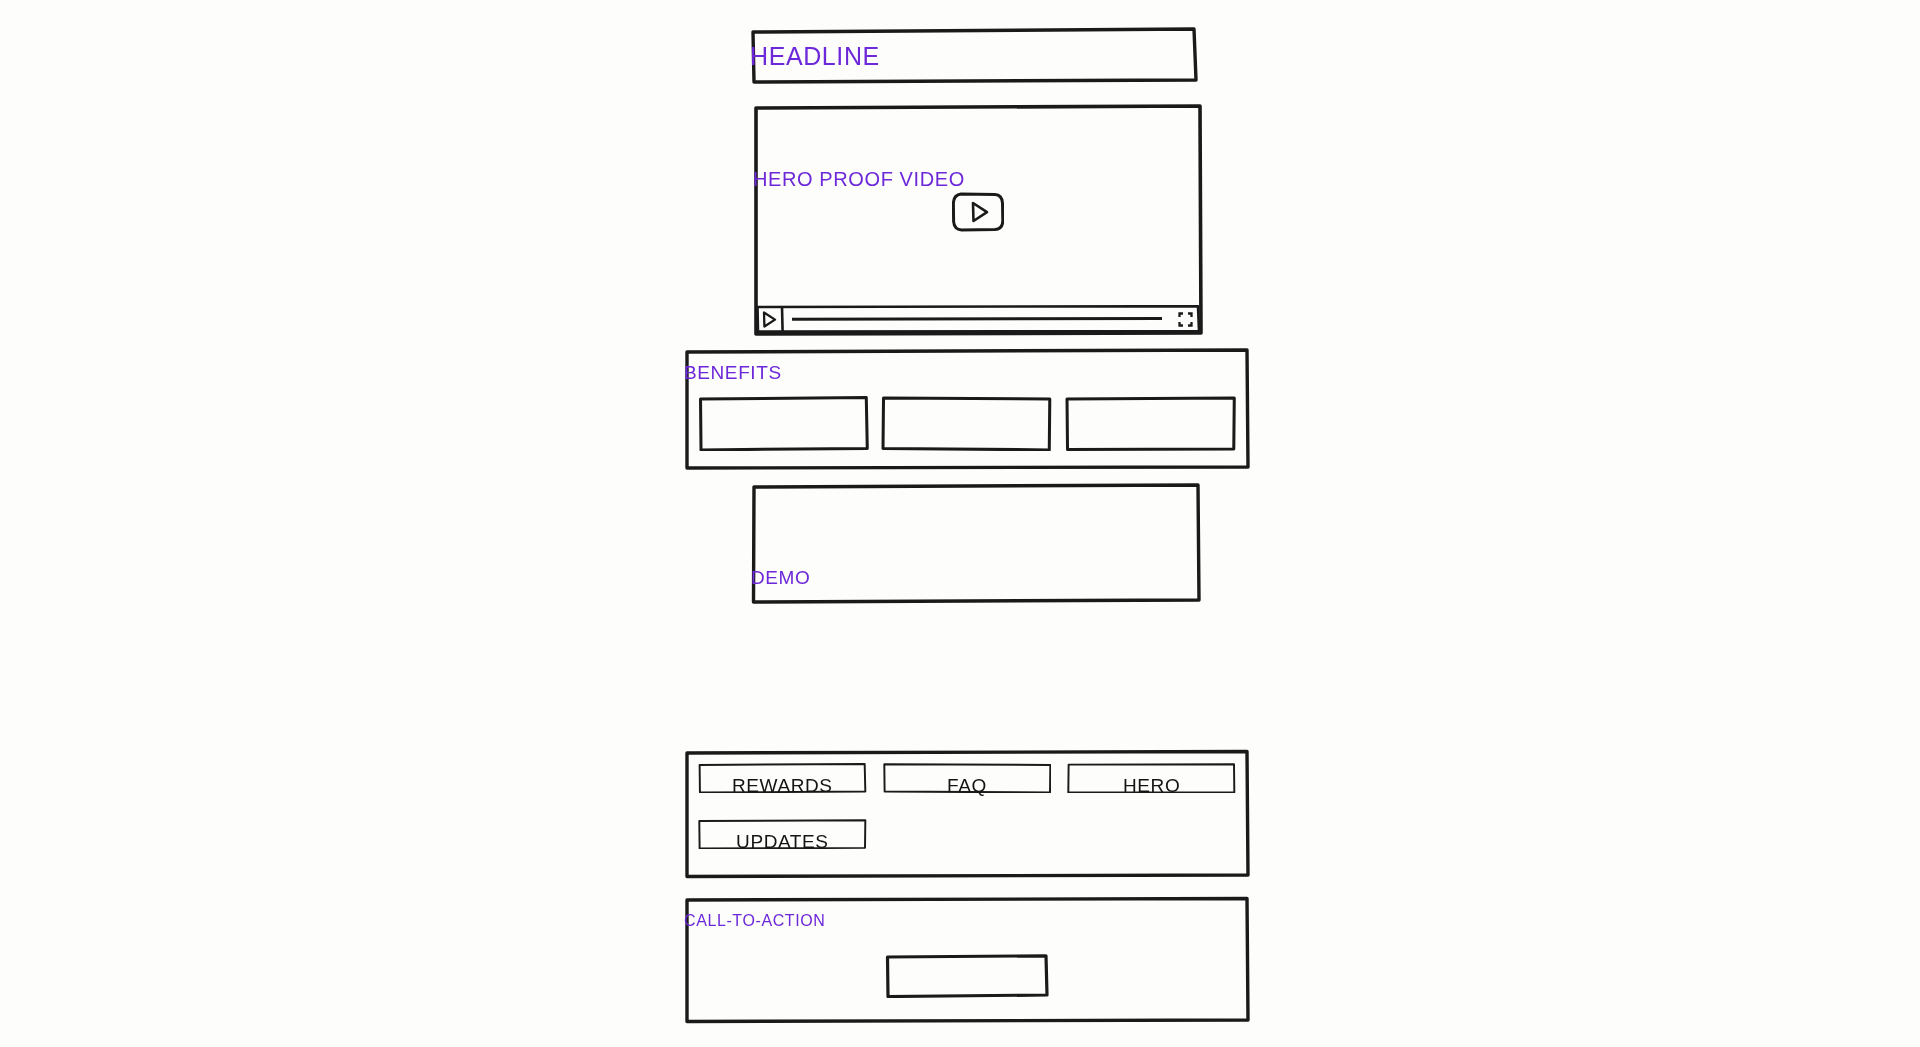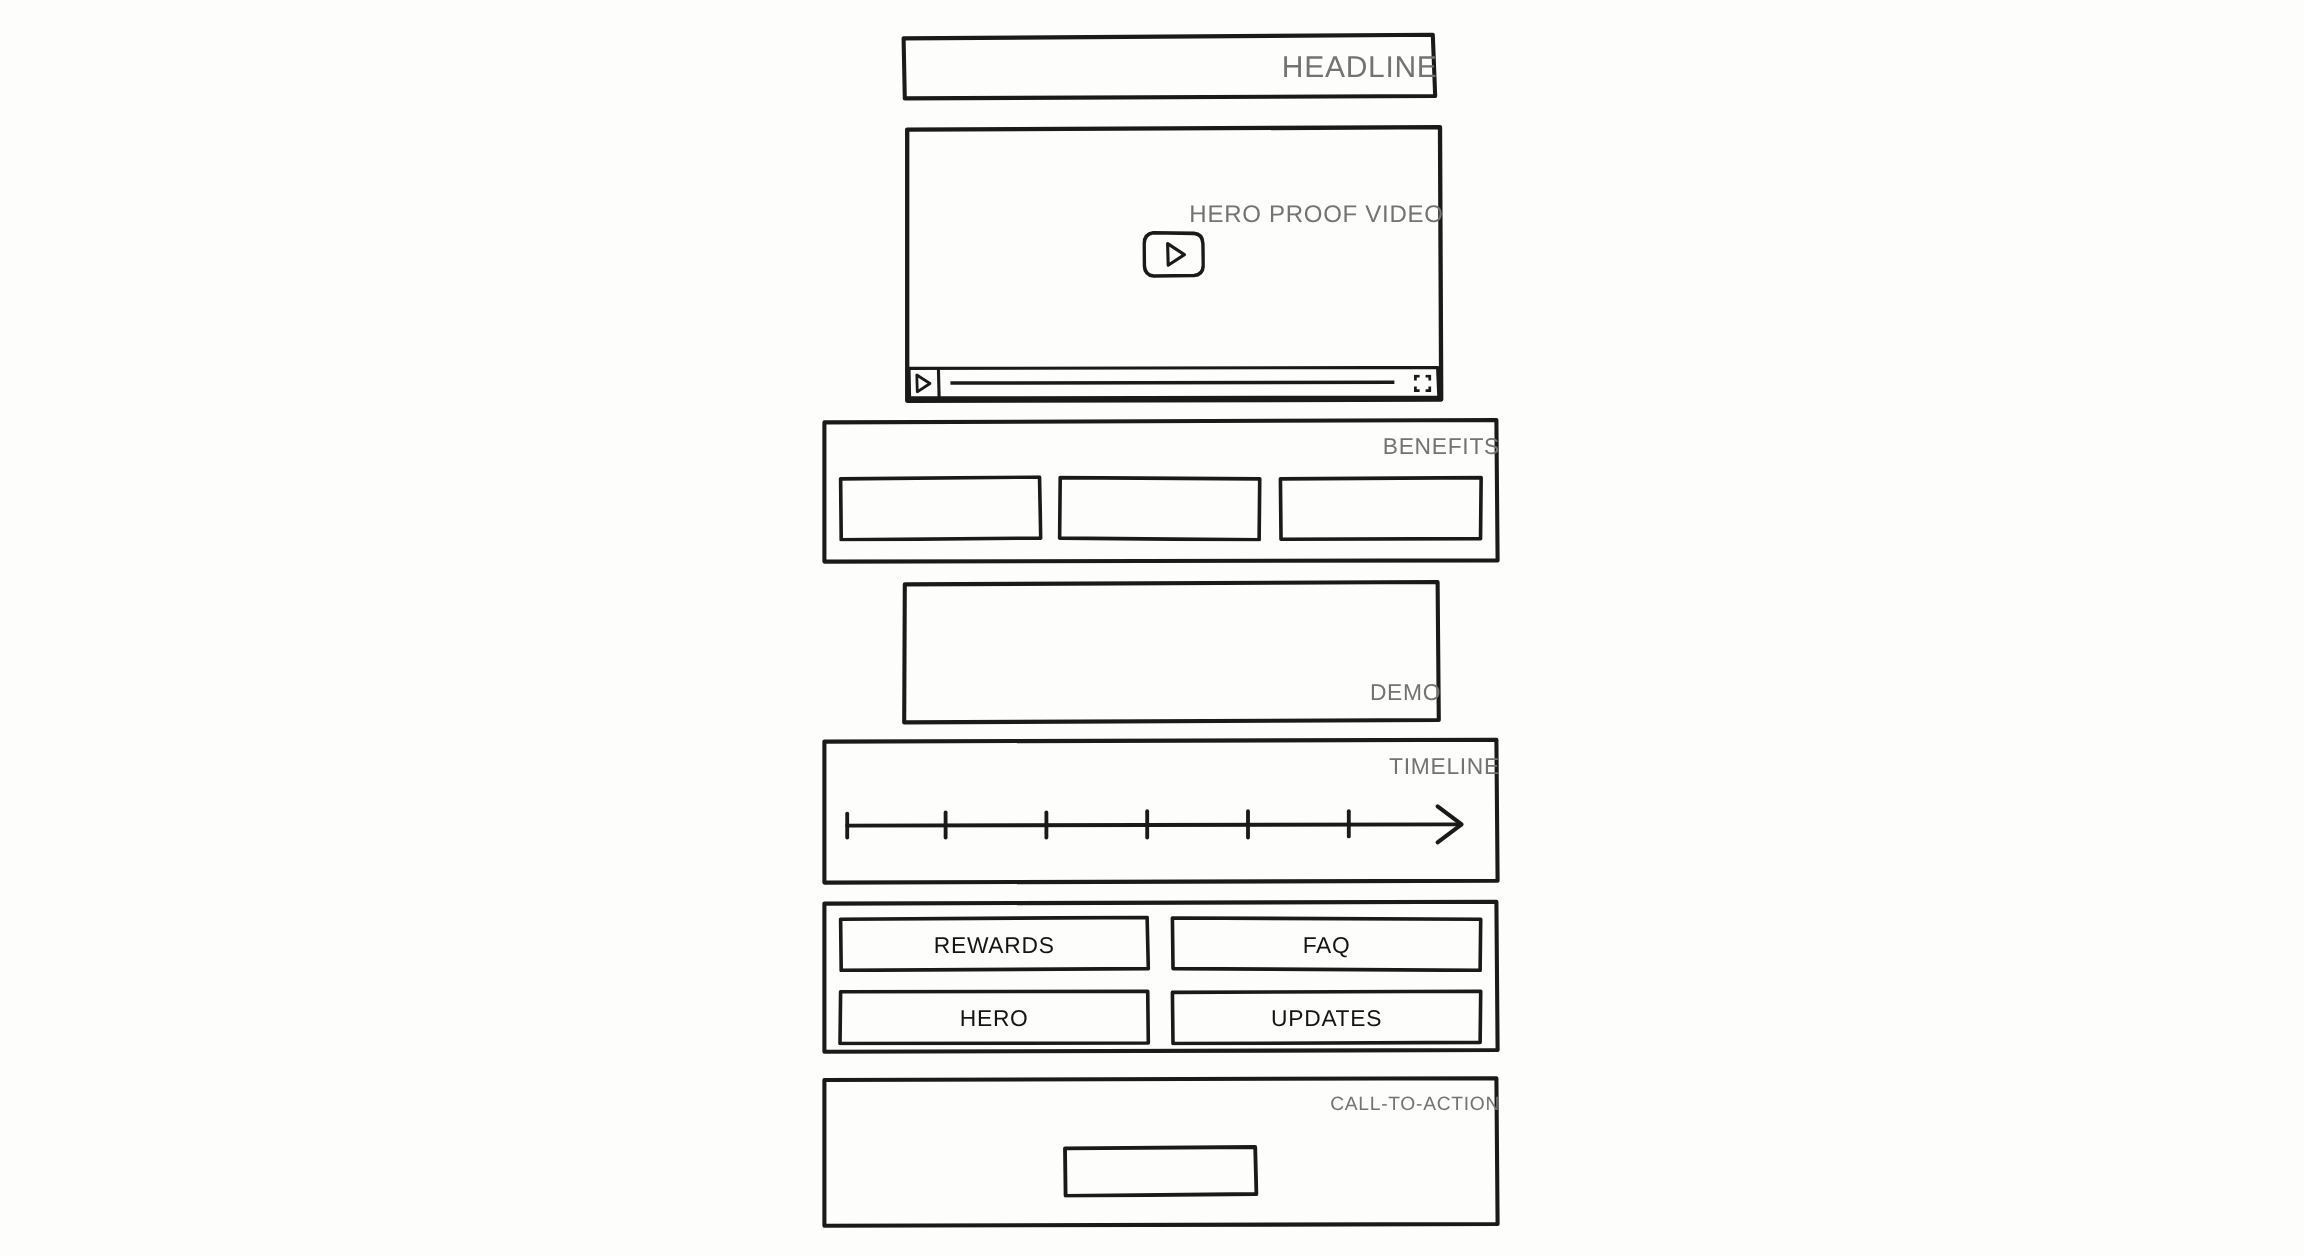--- a/index.html
+++ b/index.html
@@ -36,24 +36,24 @@
     fill: none;
     stroke: #1a1a1a;
     stroke-linecap: round;
     stroke-linejoin: round;
   }
 
   .label {
     position: absolute;
     left: 0;
     right: 0;
-    text-align: right;
+    text-align: left;
     letter-spacing: 0.6px;
     font-weight: 400;
-    color: #737373;
+    color: #6d28d9;
     white-space: nowrap;
   }
 
   
   #wireframe {
     position: absolute;
     inset: 0;
   }
 
   
@@ -152,21 +152,21 @@
     left: 684px;  top: 750px;
     width: 566px; height: 128px;
   }
   .links-grid {
     position: absolute;
     left: 14px;
     right: 14px;
     top: 13px;
     bottom: 13px;
     display: grid;
-    grid-template-columns: 1fr 1fr;
+    grid-template-columns: 1fr 1fr 1fr;
     grid-template-rows: 1fr 1fr;
     gap: 9px 16px;
   }
   .link-tile {
     position: relative;
   }
   .link-tile .tile-label {
     position: absolute;
     inset: 0;
     display: flex;
@@ -274,42 +274,20 @@
     </div>
   </section>
 
   <section class="sketch" id="demo-section">
     <svg class="frame" viewBox="0 0 450 121" preserveAspectRatio="none">
       <path d="M3,4 L447,2 L448,117 L2.5,119 Z" stroke-width="3.4"></path>
     </svg>
     <div class="label">DEMO</div>
   </section>
 
-  <section class="sketch" id="timeline-section">
-    <svg class="frame" viewBox="0 0 566 122" preserveAspectRatio="none">
-      <path d="M3,3 L563,1.5 L564,119 L3,120.5 Z" stroke-width="3.4"></path>
-    </svg>
-    <div class="label">TIMELINE</div>
-
-    <div id="timeline-axis">
-      <svg viewBox="0 0 532 46" preserveAspectRatio="none">
-
-        <line x1="4" y1="23" x2="512" y2="22" stroke="#1a1a1a" stroke-width="3.2" stroke-linecap="round"></line>
-
-        <line x1="4" y1="13" x2="4" y2="33" stroke="#1a1a1a" stroke-width="3.2" stroke-linecap="round"></line>
-        <line x1="86" y1="12" x2="86" y2="33" stroke="#1a1a1a" stroke-width="3.2" stroke-linecap="round"></line>
-        <line x1="170" y1="12" x2="170" y2="33" stroke="#1a1a1a" stroke-width="3.2" stroke-linecap="round"></line>
-        <line x1="254" y1="11" x2="254" y2="33" stroke="#1a1a1a" stroke-width="3.2" stroke-linecap="round"></line>
-        <line x1="338" y1="11" x2="338" y2="33" stroke="#1a1a1a" stroke-width="3.2" stroke-linecap="round"></line>
-        <line x1="422" y1="11" x2="422" y2="32" stroke="#1a1a1a" stroke-width="3.2" stroke-linecap="round"></line>
-
-        <polyline points="496,7 516,22 496,37" stroke="#1a1a1a" stroke-width="3.4" fill="none" stroke-linecap="round" stroke-linejoin="round"></polyline>
-      </svg>
-    </div>
-  </section>
 
   <section class="sketch" id="links-section">
     <svg class="frame" viewBox="0 0 566 128" preserveAspectRatio="none">
       <path d="M3,3 L563,1.5 L564,125 L3,126.5 Z" stroke-width="3.4"></path>
     </svg>
 
     <div class="links-grid">
       <div class="link-tile">
         <svg class="frame" viewBox="0 0 260 47" preserveAspectRatio="none">
           <path d="M2.5,3 L257,1.5 L258,44 L3,45.5 Z" stroke-width="3"></path>

